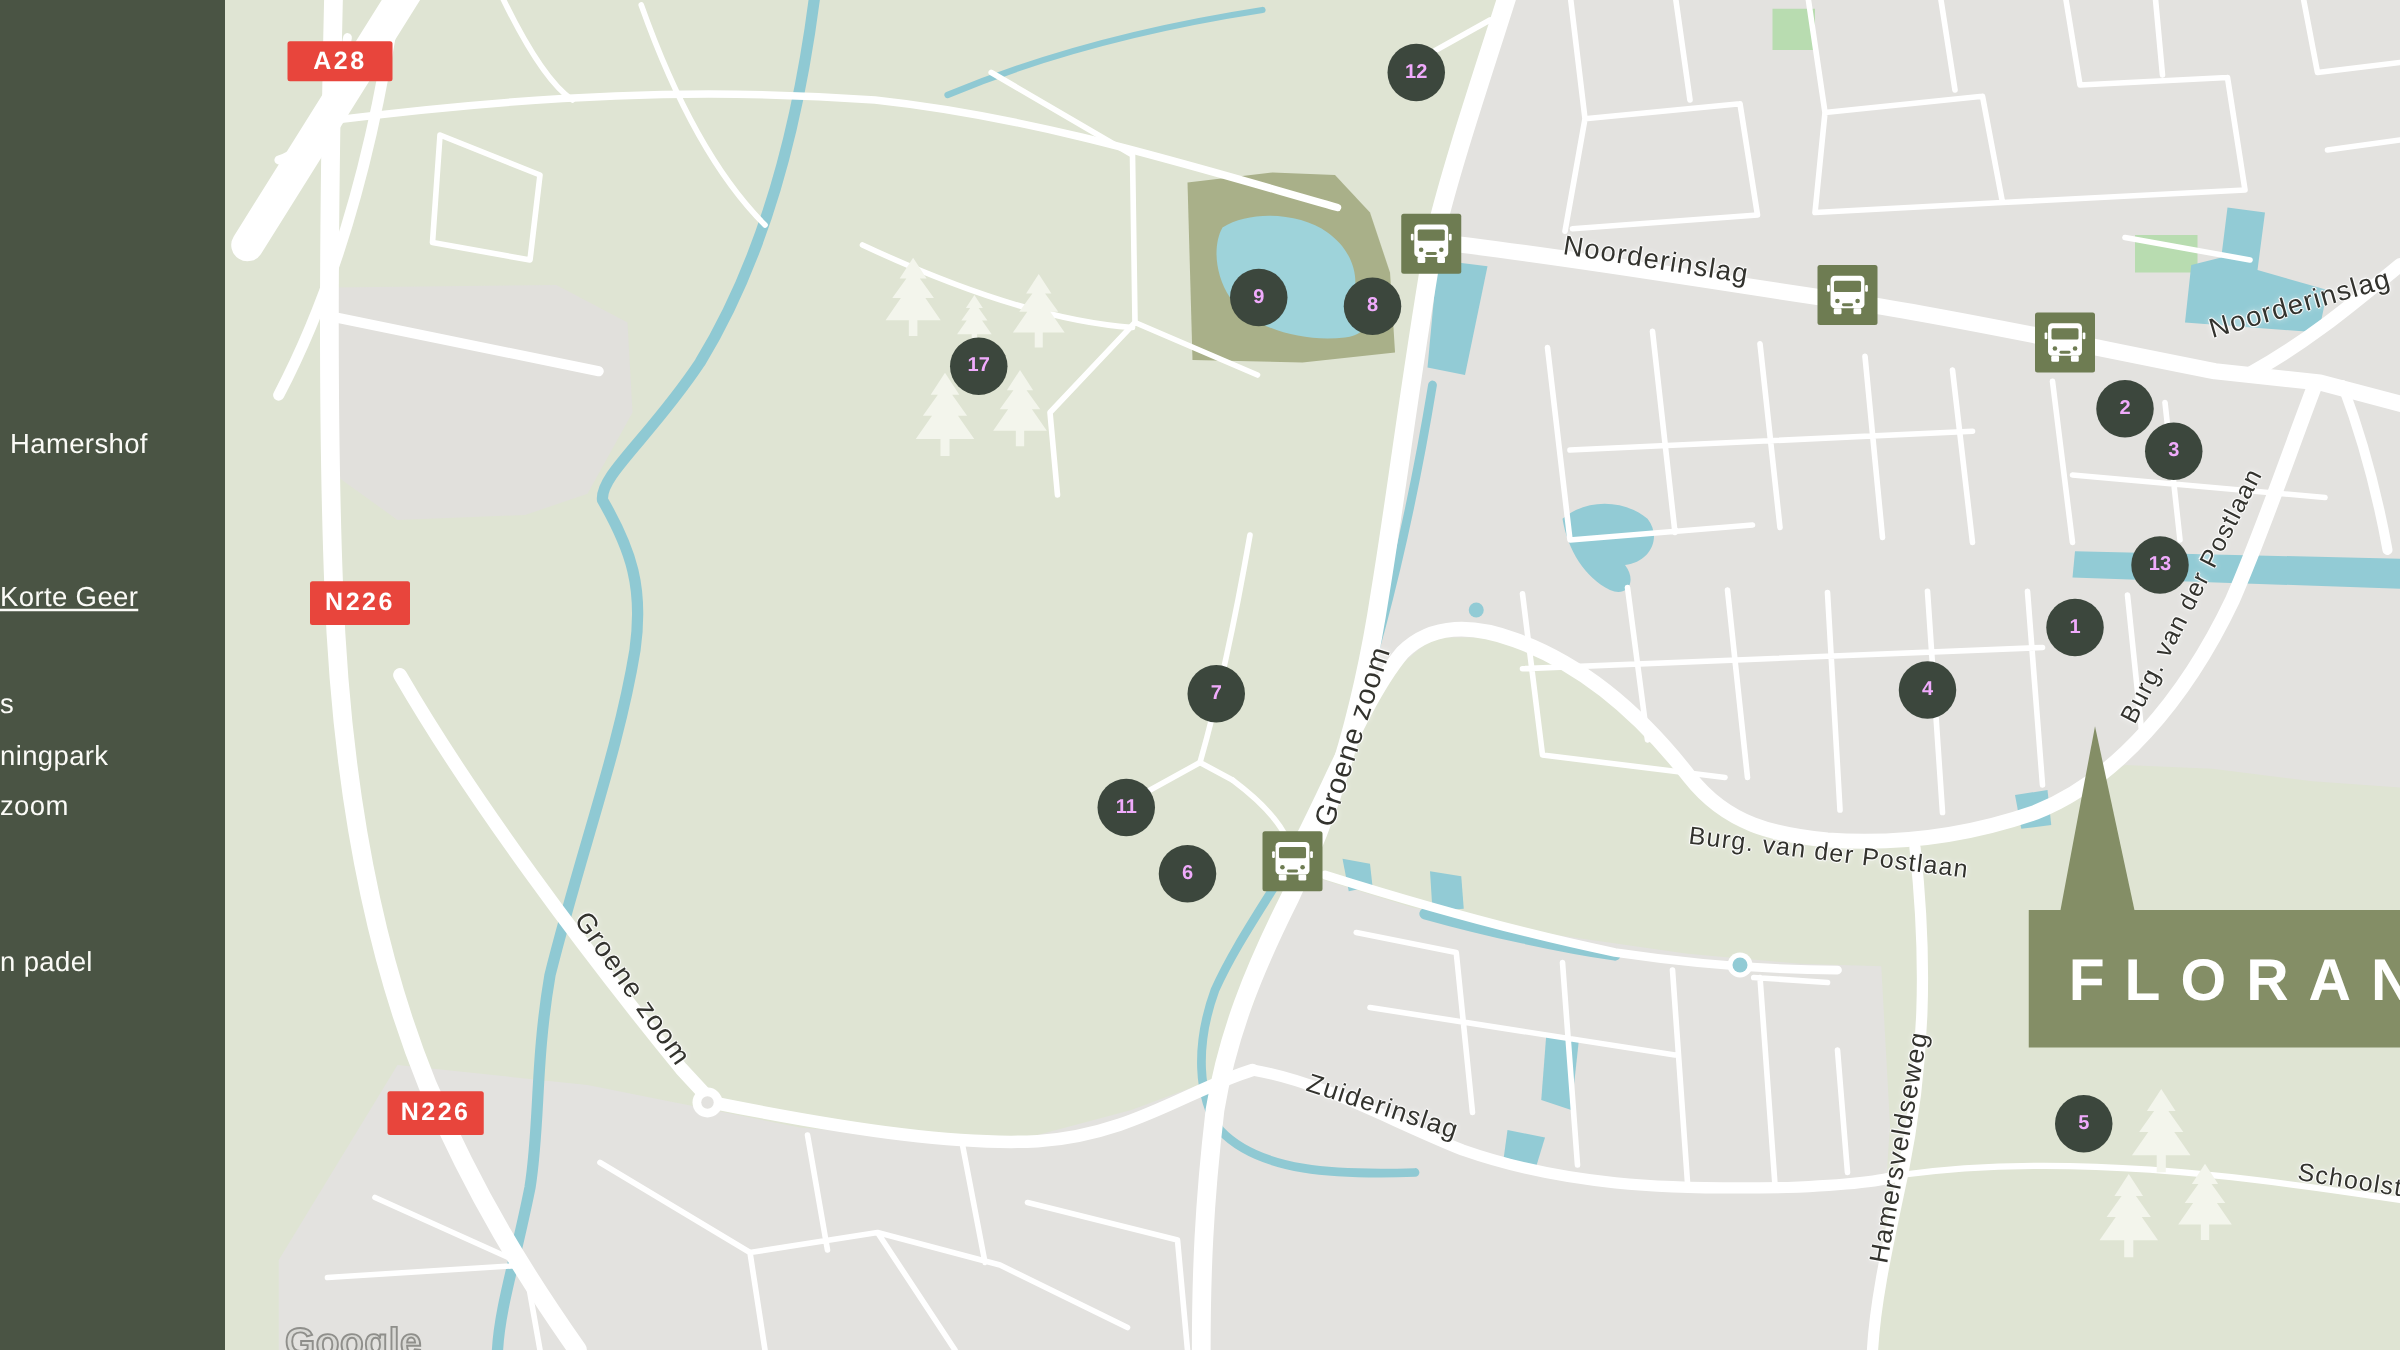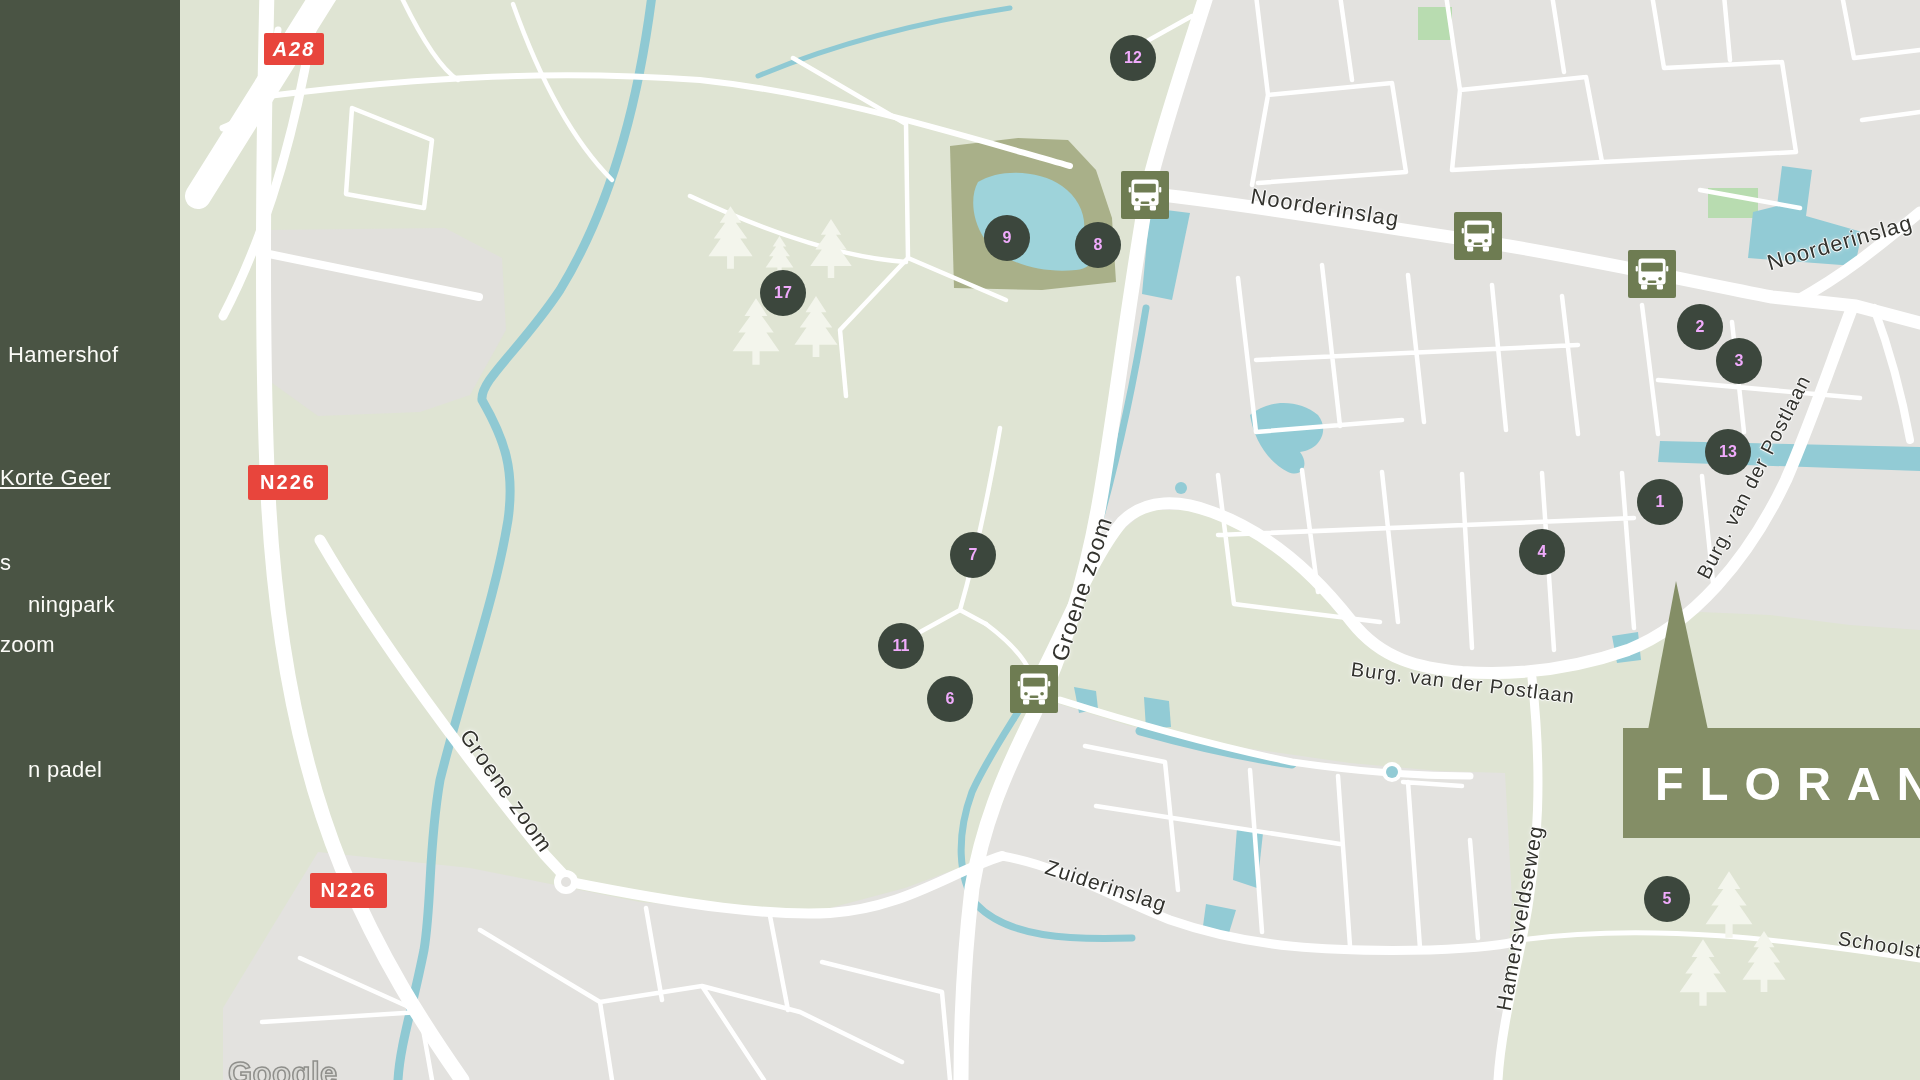--- a/index.html
+++ b/index.html
@@ -186,21 +186,21 @@
       <div class="rlabel" style="left: 1840px; top: 243px; font-size: 22px; transform: translate(-50%, -50%) rotate(-16deg);">Noorderinslag</div>
       <div class="rlabel" style="left: 1082px; top: 589px; font-size: 23px; transform: translate(-50%, -50%) rotate(-72deg);">Groene zoom</div>
       <div class="rlabel" style="left: 506px; top: 791px; font-size: 22px; transform: translate(-50%, -50%) rotate(55deg);">Groene zoom</div>
       <div class="rlabel" style="left: 1106px; top: 886px; font-size: 21px; transform: translate(-50%, -50%) rotate(18deg);">Zuiderinslag</div>
       <div class="rlabel" style="left: 1463px; top: 683px; font-size: 20px; transform: translate(-50%, -50%) rotate(7deg);">Burg. van der Postlaan</div>
       <div class="rlabel" style="left: 1754px; top: 477px; font-size: 20px; transform: translate(-50%, -50%) rotate(-63deg);">Burg. van der Postlaan</div>
       <div class="rlabel" style="left: 1520px; top: 918px; font-size: 21px; transform: translate(-50%, -50%) rotate(-80deg);">Hamersveldseweg</div>
       <div class="rlabel" style="left: 1886px; top: 946px; font-size: 20px; transform: translate(-50%, -50%) rotate(9deg);">Schoolste</div>
     </div>
   <div id="badges-layer">
-      <div class="badge" style="left: 264px; top: 33px; width: 60px; height: 32px; font-style: italic;">A28</div>
+      <div class="badge" style="left: 230px; top: 33px; width: 84px; height: 32px;">A28</div>
       <div class="badge" style="left: 248px; top: 465px; width: 80px; height: 35px;">N226</div>
       <div class="badge" style="left: 310px; top: 873px; width: 77px; height: 35px;">N226</div>
     </div>
   <div id="trees-layer">
   <svg class="tree" viewBox="0 0 100 130" style="left: 705.5px; top: 206px; width: 49px; height: 64px;">
     <use href="#pine" fill="var(--tree,#f3f5ec)"></use>
   </svg>
 
   <svg class="tree" viewBox="0 0 100 130" style="left: 763.5px; top: 236px; width: 31px; height: 40px;">
     <use href="#pine" fill="var(--tree,#f3f5ec)"></use>
@@ -303,17 +303,17 @@
   <div id="flag-banner" style="left: 1623px; top: 728px; width: 297px; height: 110px;">
     <span>FLORANT</span>
   </div>
 
   <div id="gwm">Google</div>
 
   <div id="sidebar">
       <div class="snav" style="top: 342px; left: 8px;">Hamershof</div>
       <div class="snav" style="top: 465px; left: 0px; text-decoration: underline;">Korte Geer</div>
       <div class="snav" style="top: 550px; left: 0px;">s</div>
-      <div class="snav" style="top: 592px; left: 0px; margin-left: 28px;">ningpark</div>
+      <div class="snav" style="top: 592px; left: 0px;">ningpark</div>
       <div class="snav" style="top: 632px; left: 0px;">zoom</div>
-      <div class="snav" style="top: 757px; left: 0px; padding-left: 28px;">n padel</div>
+      <div class="snav" style="top: 757px; left: 0px;">n padel</div>
     </div>
 </div>
 
 </body></html>

